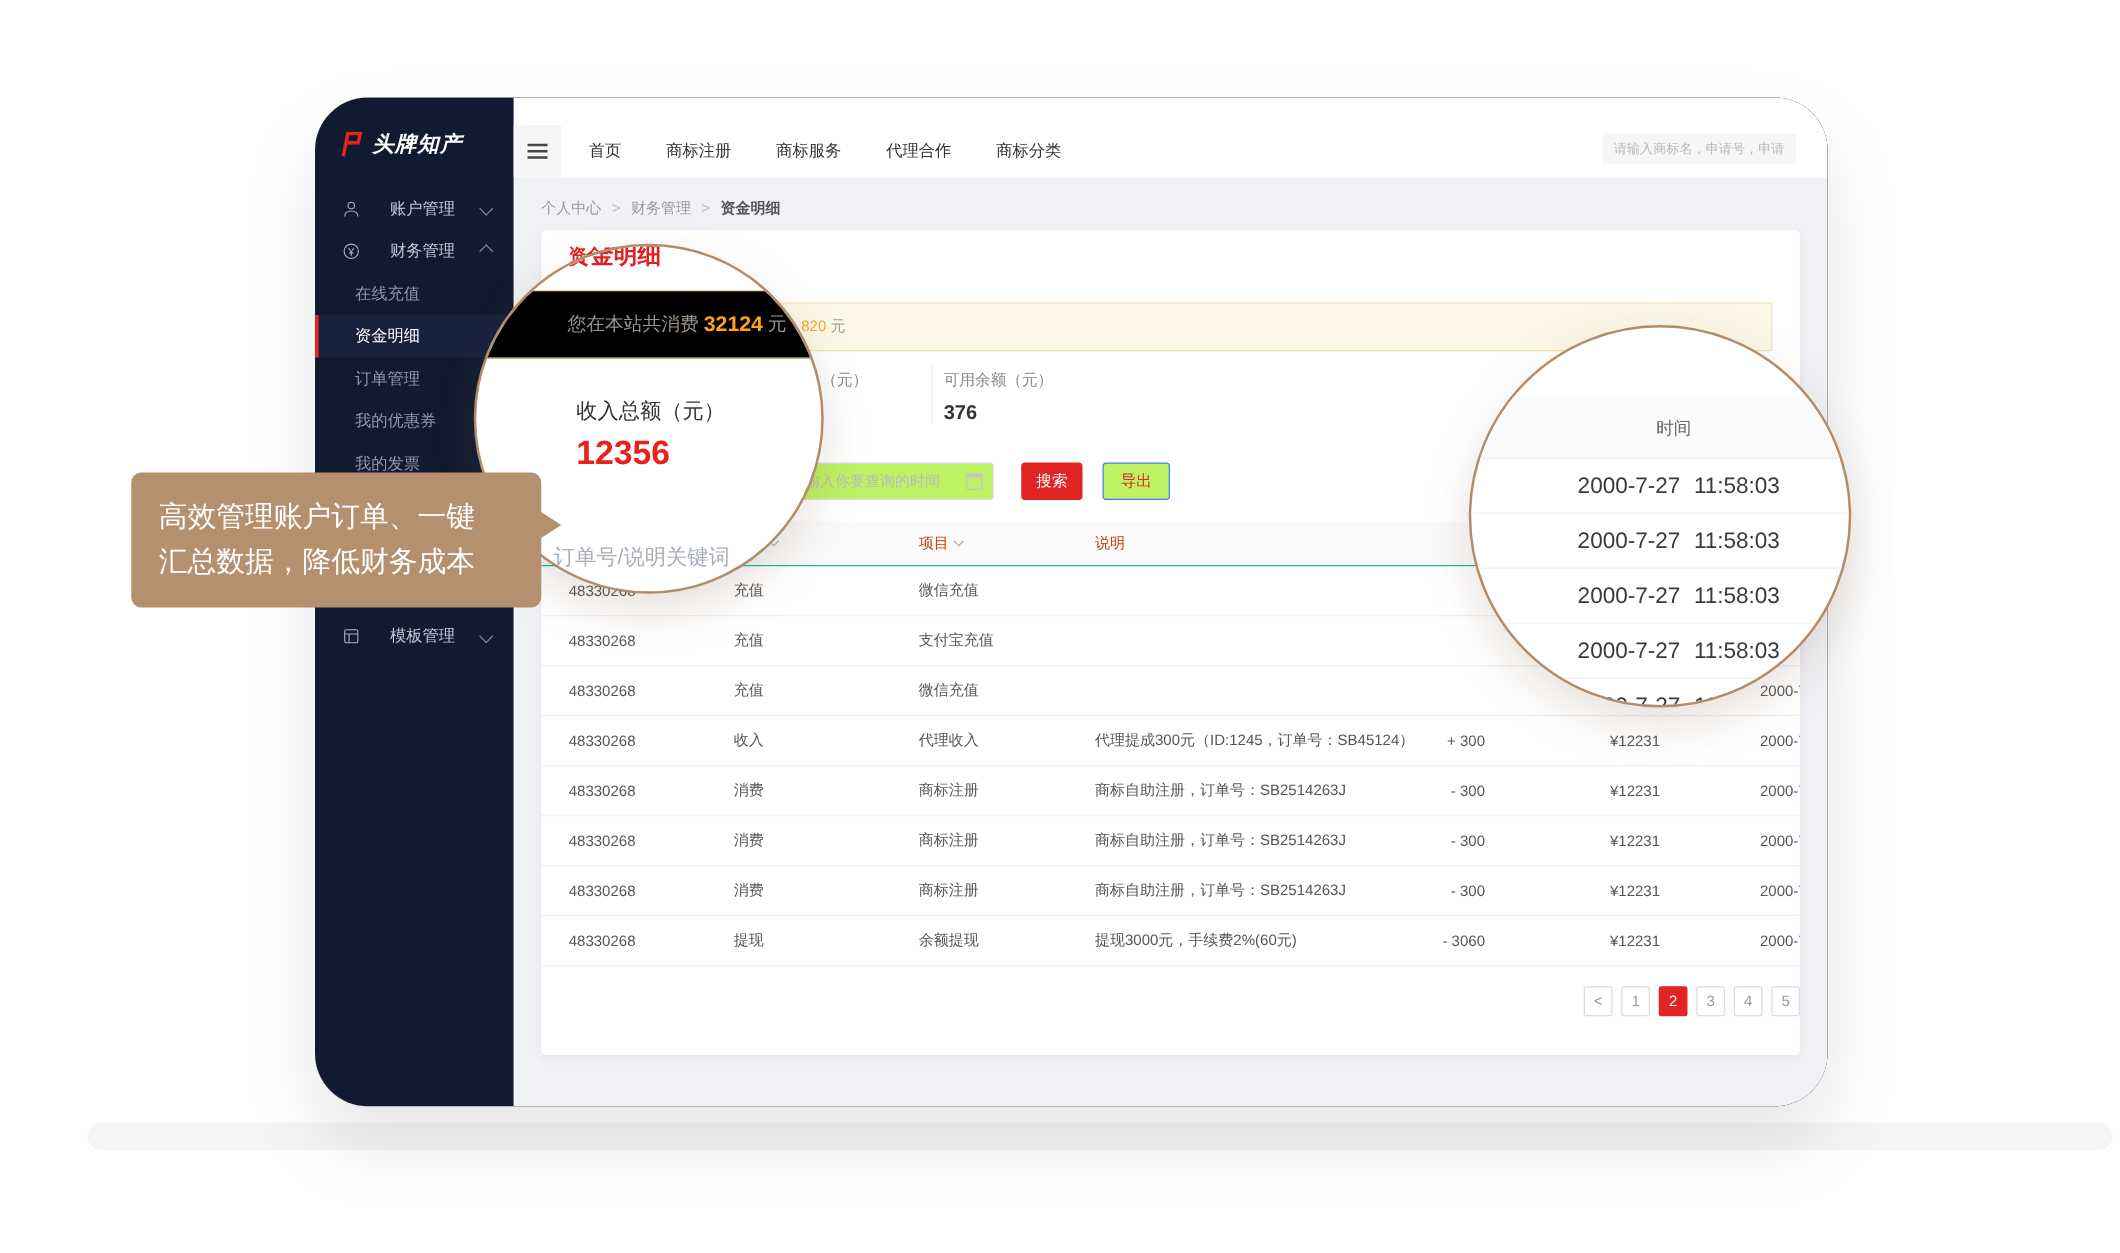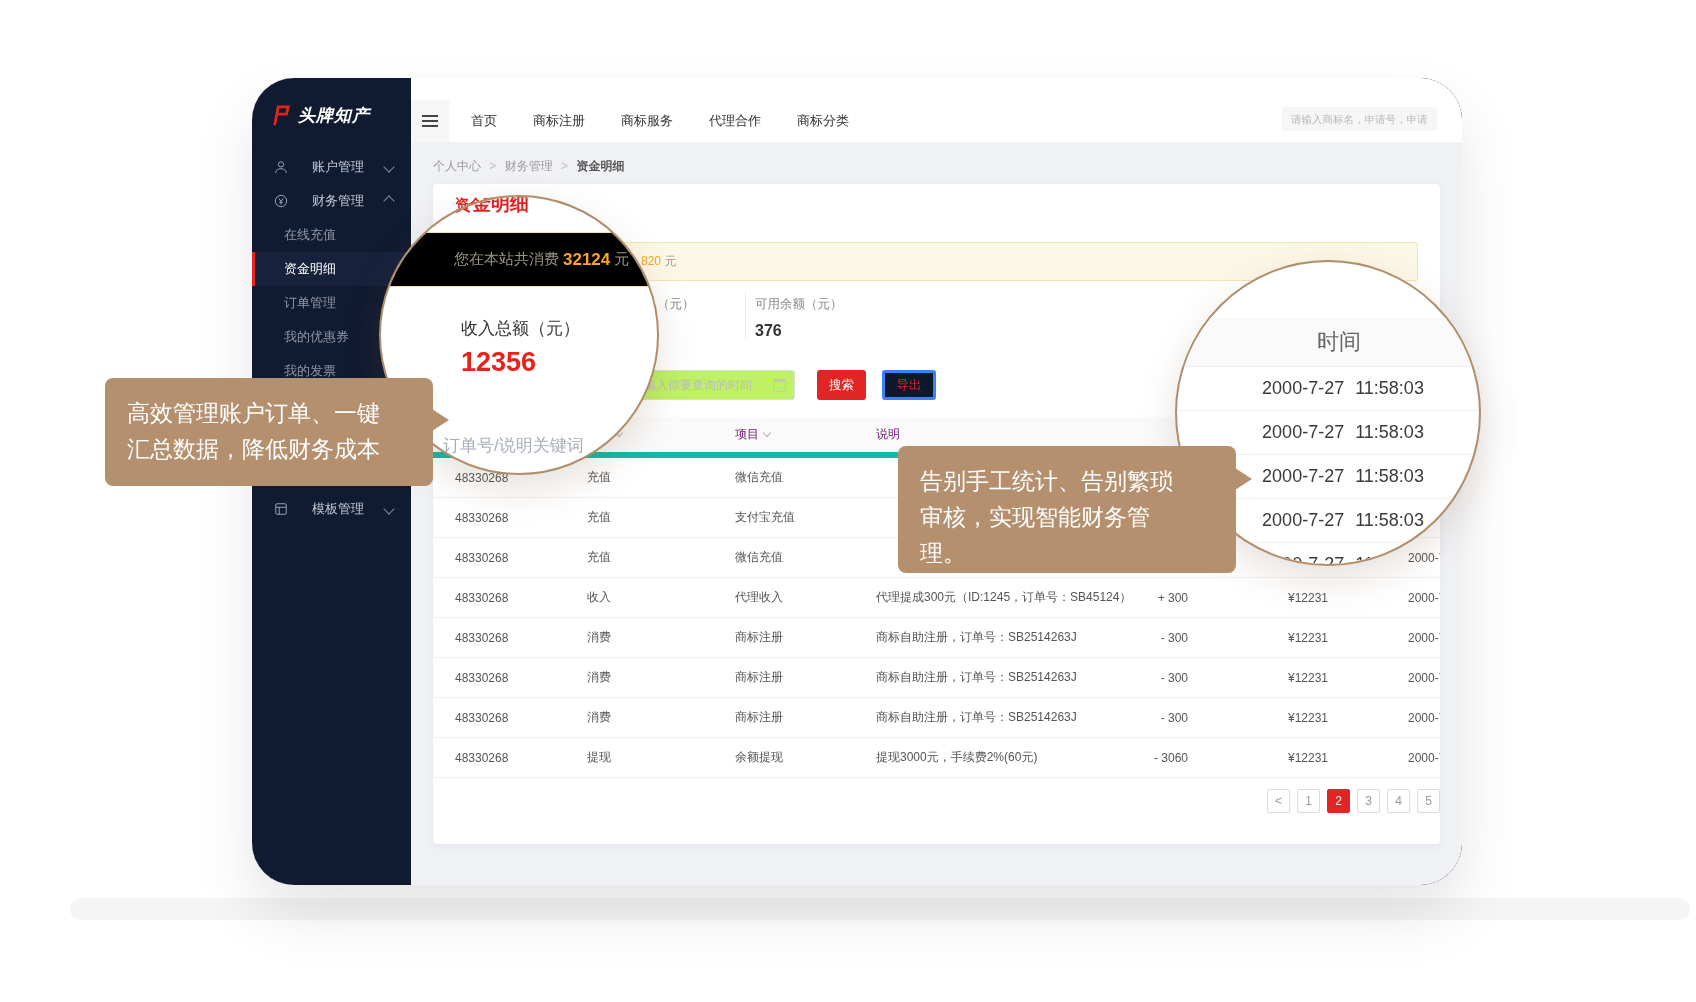--- a/index.html
+++ b/index.html
@@ -58,25 +58,25 @@
   .stat-v{font-size:16px;font-weight:bold;color:#333;margin-top:9px;}
   .stat-col2{position:absolute;left:224px;top:17px;}
   .stat-div{position:absolute;left:312px;top:12px;width:1px;height:48px;background:#ececec;}
   .stat-col3{position:absolute;left:322px;top:17px;}
 
   .filter{position:absolute;left:0;top:186px;width:100%;height:30px;}
   .date-in{position:absolute;left:200px;top:0;width:162px;height:30px;border:1px solid #dcdcdc;border-radius:3px;background:#bef264;font-size:12px;color:#666;padding:0 26px 0 10px;box-sizing:border-box;}
   .date-in::placeholder{color:#bcbcbc;}
   .cal-ico{position:absolute;left:340px;top:9px;width:11px;height:9px;border:1px solid #c6c6c6;border-top-width:3px;border-radius:1px;}
   .btn-search{position:absolute;left:384px;top:0;width:49px;height:30px;background:#e12424;color:#fff;border:none;border-radius:3px;font-size:12.5px;cursor:pointer;}
-  .btn-export{position:absolute;left:449px;top:0;width:54px;height:30px;background:#0f172a;color:#e12424;border:3px solid #3b82f6;border-radius:3px;font-size:12.5px;box-sizing:border-box;cursor:pointer;}
+  .btn-export{position:absolute;left:449px;top:0;width:54px;height:30px;background:#bef264;color:#e12424;border:1px solid #3b82f6;border-radius:3px;font-size:12.5px;box-sizing:border-box;cursor:pointer;}
 
   .tbl{position:absolute;left:0;top:233px;width:100%;}
   .trow{display:flex;align-items:center;height:39px;border-bottom:1px solid #f0f0f0;font-size:12px;color:#555;white-space:nowrap;}
-  .trow.head{height:35px;background:#fafafa;color:#701a75;border-bottom:6px solid #14b8a6;}
+  .trow.head{height:35px;background:#fafafa;color:#c2410c;border-bottom:1px solid #14b8a6;}
   .c1{width:154px;padding-left:22px;box-sizing:border-box;flex:0 0 auto;}
   .c2{width:148px;flex:0 0 auto;}
   .c3{width:141px;flex:0 0 auto;}
   .c4{width:260px;flex:0 0 auto;}
   .c5{width:52px;text-align:right;flex:0 0 auto;}
   .c6{width:140px;text-align:right;flex:0 0 auto;}
   .c7{flex:1;padding-left:80px;overflow:visible;}
   .hcaret{width:5px;height:5px;border-right:1.3px solid #b0b0b0;border-bottom:1.3px solid #b0b0b0;display:inline-block;transform:rotate(45deg);margin-left:5px;vertical-align:2px;}
 
   .pager{position:absolute;left:834px;top:605px;display:flex;gap:7px;}
@@ -90,21 +90,21 @@
 
   .z-tab{position:absolute;left:72px;top:-6px;font-size:19px;font-weight:bold;color:#e02020;white-space:nowrap;}
   .z-banner{position:absolute;left:-24px;top:35px;width:340px;height:55px;background:#000000;border:1px solid #f3e0ae;box-sizing:border-box;display:flex;align-items:center;padding-left:96px;white-space:nowrap;}
   .z-banner .zp{font-size:15px;color:#9b9588;}
   .z-banner .za{font-size:17px;font-weight:bold;color:#ffa21c;margin:12px 4px;}
   .z-banner .zu{font-size:15px;color:#9b9588;}
   .z-slabel{position:absolute;left:80px;top:120px;font-size:17px;color:#333;white-space:nowrap;}
   .z-svalue{position:absolute;left:80px;top:150px;font-size:27px;font-weight:bold;color:#e8211a;}
   .z-hfrag{position:absolute;left:62px;top:237px;font-size:17px;color:#a8adb8;white-space:nowrap;}
 
-  .z2-head{position:absolute;left:0;top:55px;width:100%;height:50px;background:#fafafa;border-bottom:1px solid #ededed;line-height:50px;text-align:center;font-size:22px;color:#666;padding-left:22px;box-sizing:border-box;}
+  .z2-head{position:absolute;left:0;top:55px;width:100%;height:50px;background:#fafafa;border-bottom:1px solid #ededed;line-height:50px;text-align:center;font-size:14px;color:#666;padding-left:22px;box-sizing:border-box;}
   .z2-rows{position:absolute;left:0;top:105px;width:100%;}
   .z2-row{height:43px;line-height:43px;text-align:center;padding-left:30px;font-size:18px;color:#3a3a3a;border-bottom:1px solid #f0f0f0;white-space:nowrap;word-spacing:6px;}
 
   
   .callout{position:absolute;background:#b5906f;border-radius:8px;color:#fff;font-size:23px;line-height:36px;padding:17px 22px;box-sizing:border-box;}
   .callout .ptr{position:absolute;right:-16px;width:0;height:0;border-top:11px solid transparent;border-bottom:11px solid transparent;border-left:17px solid #b5906f;}
   .callout1{left:105px;top:378px;width:328px;height:108px;}
   .callout1 .ptr{top:31px;}
   .callout2{left:898px;top:446px;width:338px;height:127px;}
   .callout2 .ptr{top:22px;}
@@ -343,19 +343,13 @@
       <div class="z2-row">2000-7-27 11:58:03</div>
       <div class="z2-row">2000-7-27 11:58:03</div>
     </div>
   </div>
 
   <div class="callout callout1 ovl2">
     <div>高效管理账户订单、一键</div>
     <div>汇总数据，降低财务成本</div>
     <span class="ptr"></span>
   </div>
-  <div class="callout callout2 ovl2">
-    <div>告别手工统计、告别繁琐</div>
-    <div>审核，实现智能财务管</div>
-    <div>理。</div>
-    <span class="ptr"></span>
-  </div>
 </div>
 
 </body></html>

